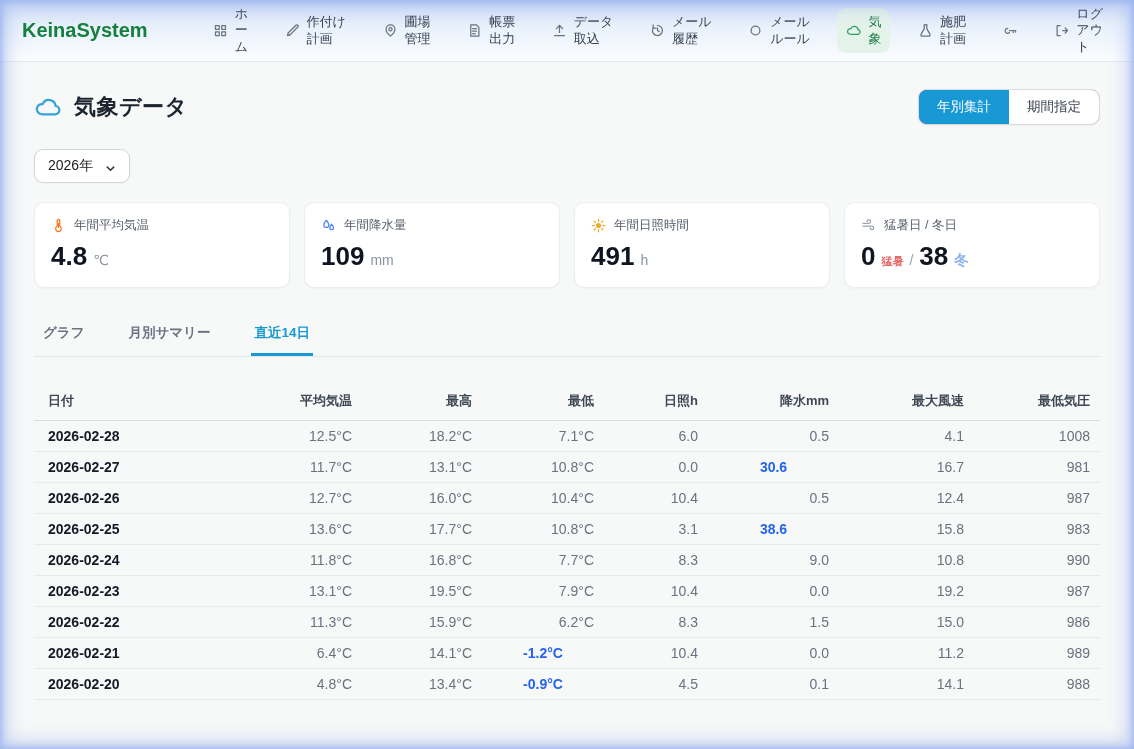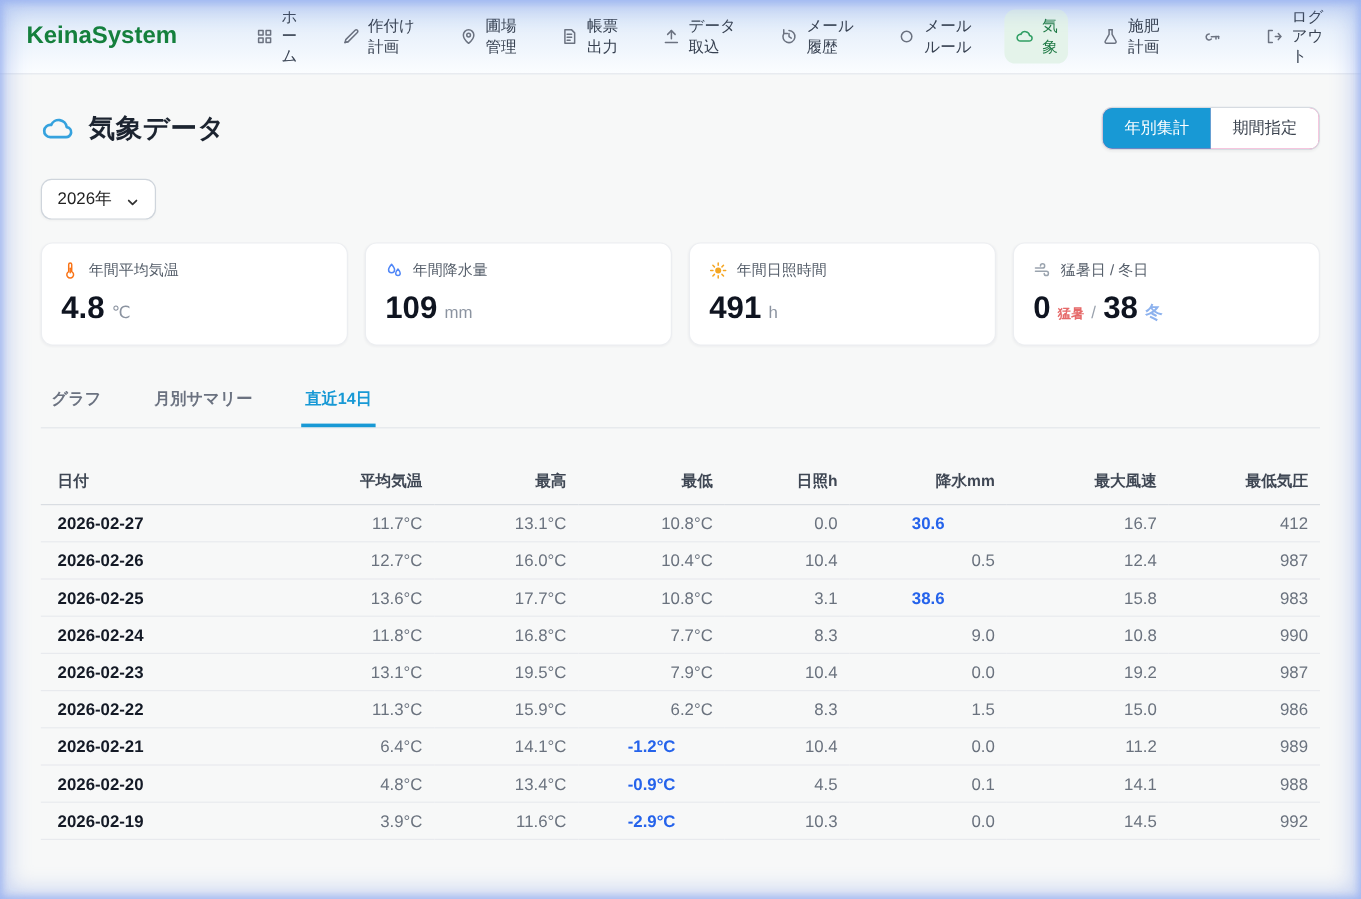--- a/index.html
+++ b/index.html
@@ -296,28 +296,38 @@
           <th>最高</th>
           <th>最低</th>
           <th>日照h</th>
           <th>降水mm</th>
           <th>最大風速</th>
           <th>最低気圧</th>
         </tr>
       </thead>
     <tbody id="table-body">
         <tr>
+          <td>2026-02-28</td>
+          <td>12.5°C</td>
+          <td>18.2°C</td>
+          <td>7.1°C</td>
+          <td>6.0</td>
+          <td>0.5</td>
+          <td>4.1</td>
+          <td>1008</td>
+        </tr>
+        <tr>
           <td>2026-02-27</td>
           <td>11.7°C</td>
           <td>13.1°C</td>
           <td>10.8°C</td>
           <td>0.0</td>
           <td class="hl">30.6</td>
           <td>16.7</td>
-          <td>412</td>
+          <td>981</td>
         </tr>
         <tr>
           <td>2026-02-26</td>
           <td>12.7°C</td>
           <td>16.0°C</td>
           <td>10.4°C</td>
           <td>10.4</td>
           <td>0.5</td>
           <td>12.4</td>
           <td>987</td>
@@ -375,26 +385,16 @@
         <tr>
           <td>2026-02-20</td>
           <td>4.8°C</td>
           <td>13.4°C</td>
           <td class="hl">-0.9°C</td>
           <td>4.5</td>
           <td>0.1</td>
           <td>14.1</td>
           <td>988</td>
         </tr>
-        <tr>
-          <td>2026-02-19</td>
-          <td>3.9°C</td>
-          <td>11.6°C</td>
-          <td class="hl">-2.9°C</td>
-          <td>10.3</td>
-          <td>0.0</td>
-          <td>14.5</td>
-          <td>992</td>
-        </tr>
       </tbody>
   </table>
 
 </main>
 
 </body></html>

